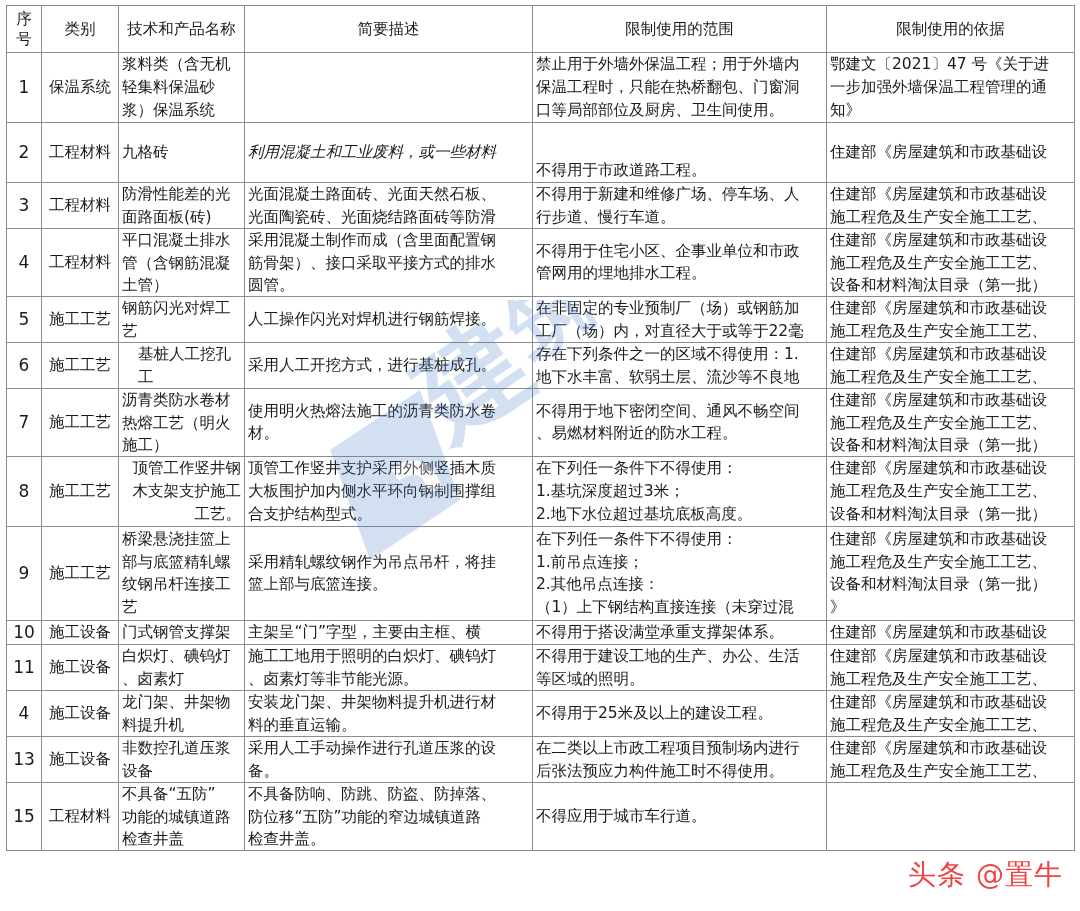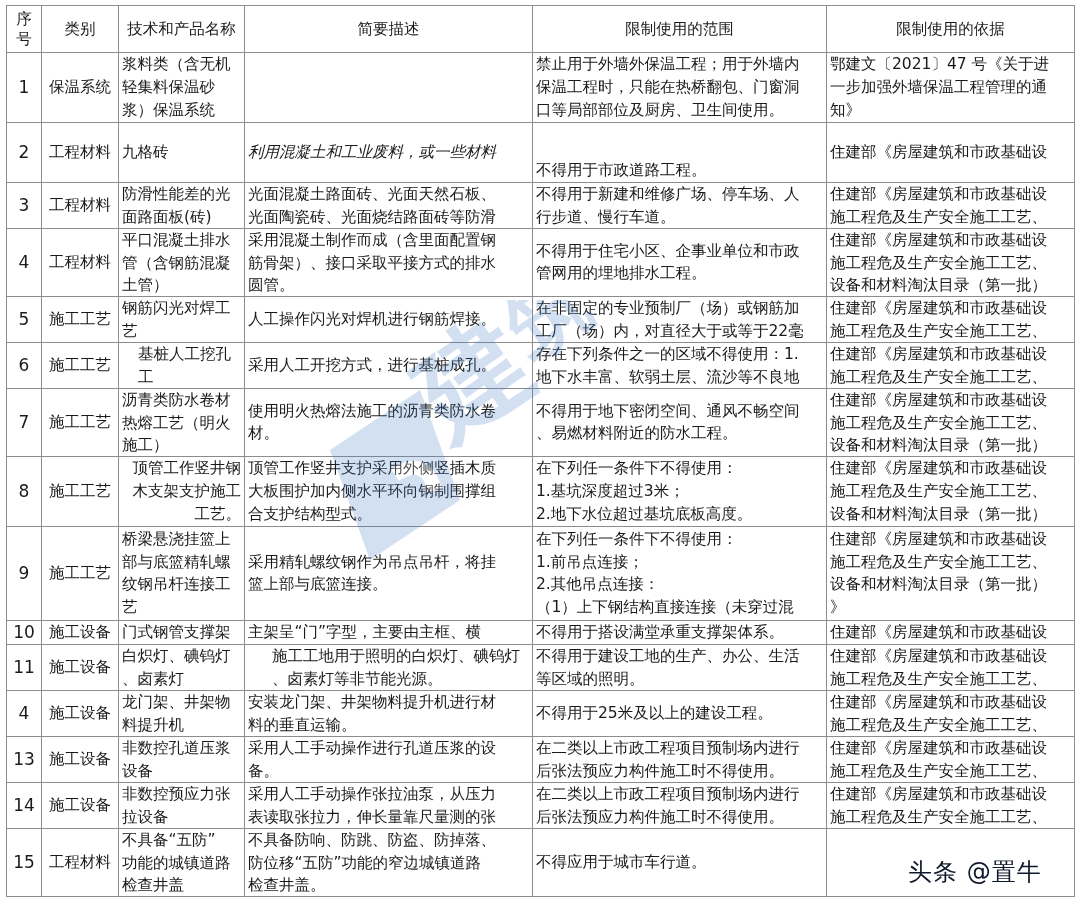--- a/index.html
+++ b/index.html
@@ -13,21 +13,21 @@
                   font-size: 17px; border-color: #9a9a6a; }
   .hdr th { height: 46px; text-align: center; }
   .hdr th.seq { line-height: 20px; padding: 0; }
   td.num { text-align: center; font-size: 17px; padding: 0; }
   td.cat { text-align: center; padding: 0 2px; }
   td.txt { text-align: left; }
   .cell-inner { overflow: hidden; }
   .pre { white-space: pre-line; }
   .watermark { position: absolute; left: 300px; top: 300px; width: 300px; height: 300px;
                pointer-events: none; opacity: 0.22; }
-  .credit { position: absolute; left: 908px; top: 856px; font-size: 24px; color: #0f172a;
+  .credit { position: absolute; left: 908px; top: 856px; font-size: 28px; color: #ef4444;
             letter-spacing: 1px; }
 </style>
 </head>
 <body>
 
 <div class="sheet">
   <table>
     <colgroup>
       <col style="width:35px">
       <col style="width:77px">
@@ -217,21 +217,21 @@
         </tr>
         <tr style="height: 46px;">
           <td class="num">
             <div class="cell-inner pre" style="max-height: 45px;">11</div>
           </td>
           <td class="cat">
             <div class="cell-inner pre" style="max-height: 45px;">施工设备</div>
           </td>
           <td class="txt pre"><div class="cell-inner pre" style="max-height: 45px;">白炽灯、碘钨灯
 、卤素灯</div></td>
-          <td class="txt pre"><div class="cell-inner pre" style="max-height: 45px; margin-left: 24px;">施工工地用于照明的白炽灯、碘钨灯
+          <td class="txt pre"><div class="cell-inner pre" style="max-height: 45px;">施工工地用于照明的白炽灯、碘钨灯
 、卤素灯等非节能光源。</div></td>
           <td class="txt pre"><div class="cell-inner pre" style="max-height: 45px;">不得用于建设工地的生产、办公、生活
 等区域的照明。</div></td>
           <td class="txt pre"><div class="cell-inner pre" style="max-height: 45px;">住建部《房屋建筑和市政基础设
 施工程危及生产安全施工工艺、</div></td>
         </tr>
         <tr style="height: 46px;">
           <td class="num">
             <div class="cell-inner pre" style="max-height: 45px;">4</div>
           </td>
@@ -250,36 +250,20 @@
           <td class="num">
             <div class="cell-inner pre" style="max-height: 45px;">13</div>
           </td>
           <td class="cat">
             <div class="cell-inner pre" style="max-height: 45px;">施工设备</div>
           </td>
           <td class="txt pre"><div class="cell-inner pre" style="max-height: 45px;">非数控孔道压浆
 设备</div></td>
           <td class="txt pre"><div class="cell-inner pre" style="max-height: 45px;">采用人工手动操作进行孔道压浆的设
 备。</div></td>
-          <td class="txt pre"><div class="cell-inner pre" style="max-height: 45px;">在二类以上市政工程项目预制场内进行
-后张法预应力构件施工时不得使用。</div></td>
-          <td class="txt pre"><div class="cell-inner pre" style="max-height: 45px;">住建部《房屋建筑和市政基础设
-施工程危及生产安全施工工艺、</div></td>
-        </tr>
-        <tr style="height: 46px;">
-          <td class="num">
-            <div class="cell-inner pre" style="max-height: 45px;">14</div>
-          </td>
-          <td class="cat">
-            <div class="cell-inner pre" style="max-height: 45px;">施工设备</div>
-          </td>
-          <td class="txt pre"><div class="cell-inner pre" style="max-height: 45px;">非数控预应力张
-拉设备</div></td>
-          <td class="txt pre"><div class="cell-inner pre" style="max-height: 45px;">采用人工手动操作张拉油泵，从压力
-表读取张拉力，伸长量靠尺量测的张</div></td>
           <td class="txt pre"><div class="cell-inner pre" style="max-height: 45px;">在二类以上市政工程项目预制场内进行
 后张法预应力构件施工时不得使用。</div></td>
           <td class="txt pre"><div class="cell-inner pre" style="max-height: 45px;">住建部《房屋建筑和市政基础设
 施工程危及生产安全施工工艺、</div></td>
         </tr>
         <tr style="height: 68px;">
           <td class="num">
             <div class="cell-inner pre" style="max-height: 67px;">15</div>
           </td>
           <td class="cat">

